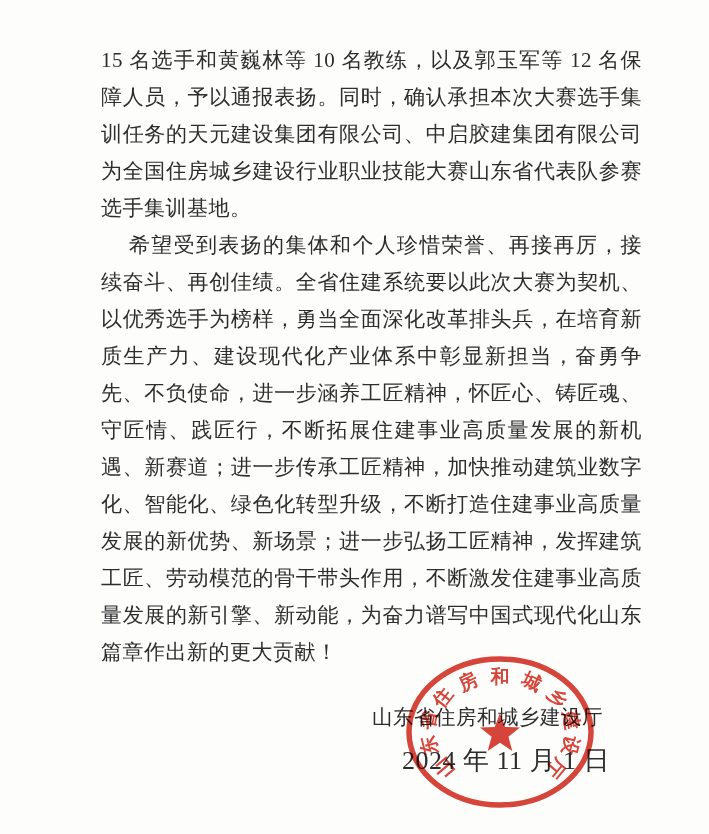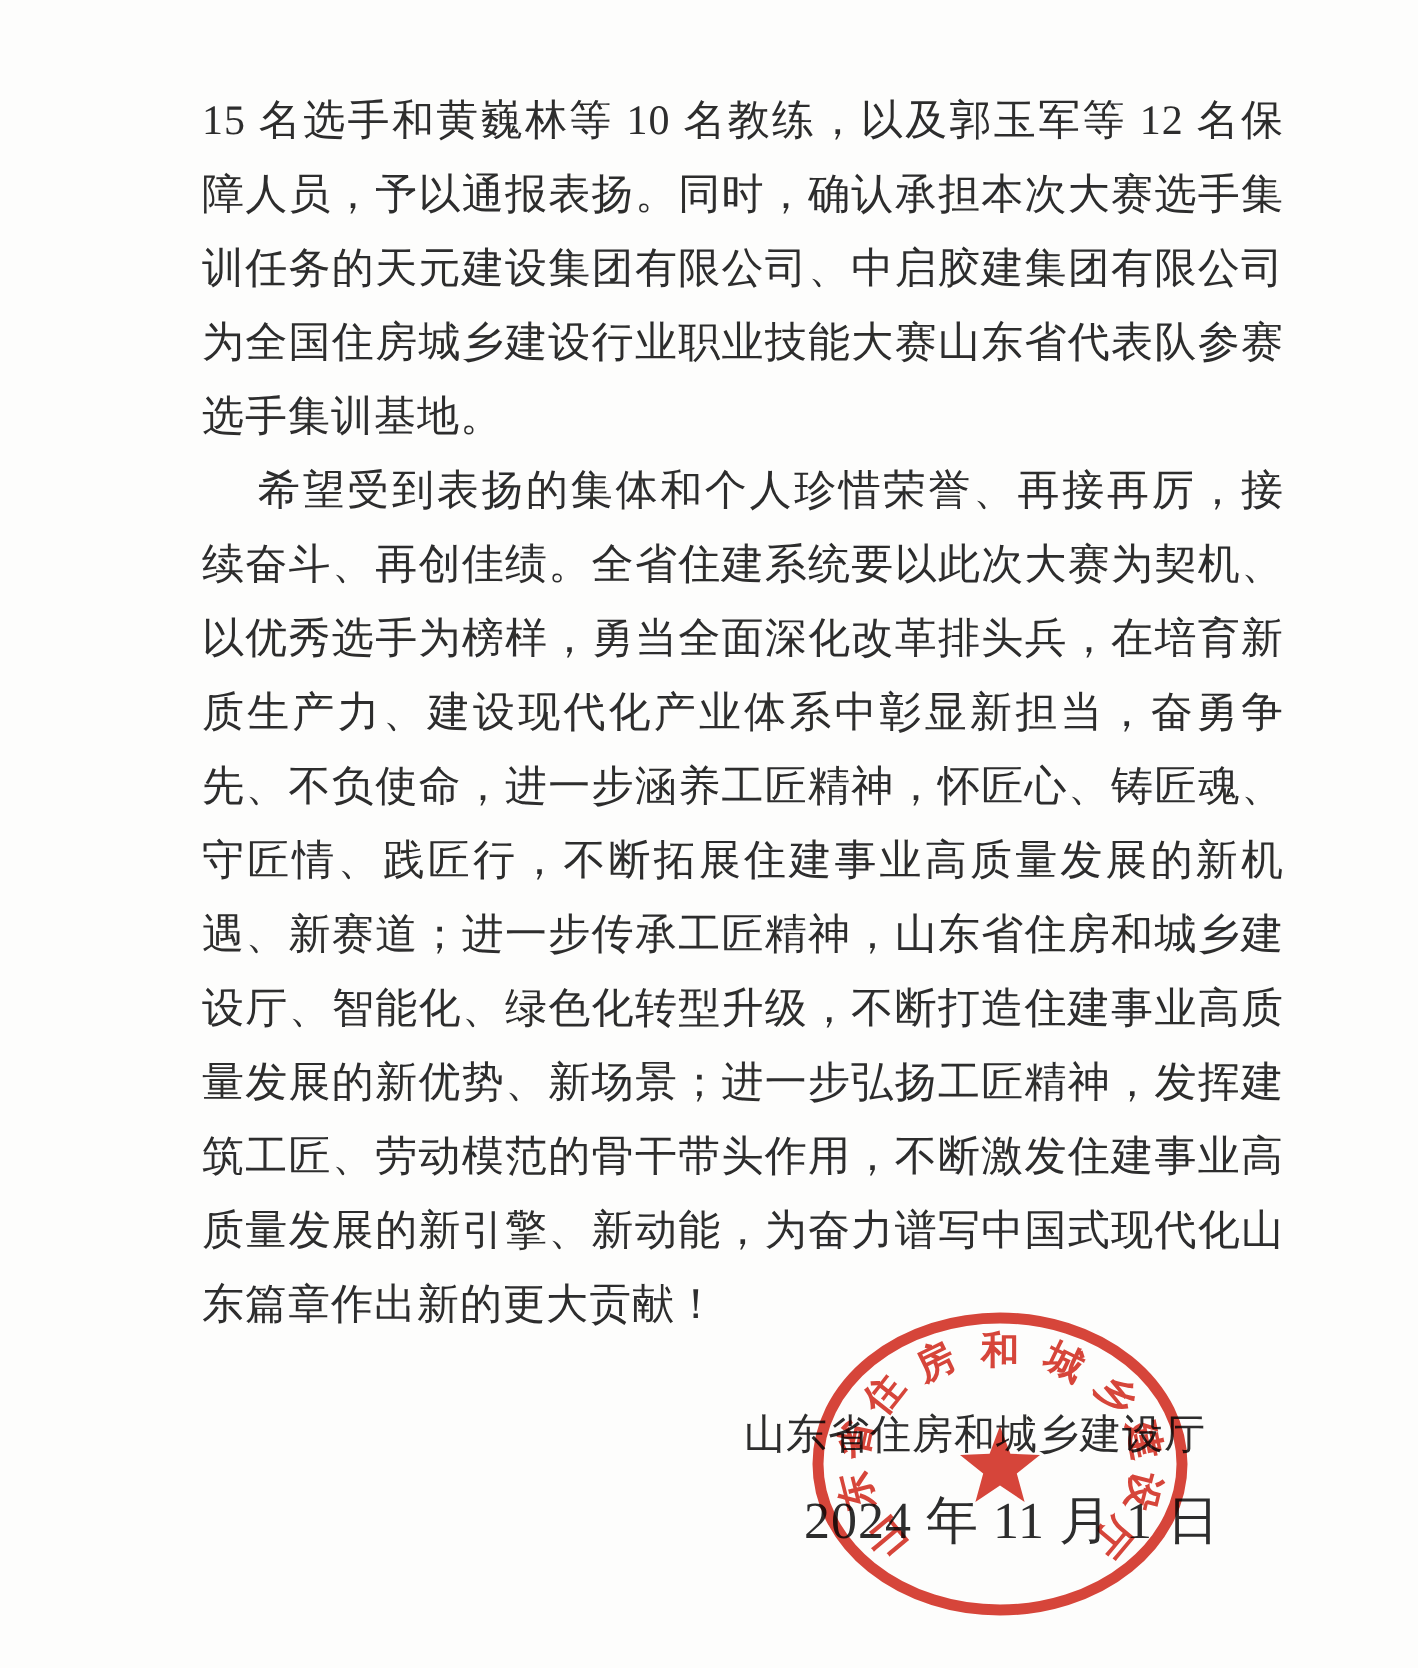--- a/index.html
+++ b/index.html
@@ -76,21 +76,21 @@
     font-weight: bold;
   }
 </style>
 </head>
 <body>
 
 <div class="page">
 
   <div class="text-block">
     <p class="para">15 名选手和黄巍林等 10 名教练，以及郭玉军等 12 名保障人员，予以通报表扬。同时，确认承担本次大赛选手集训任务的天元建设集团有限公司、中启胶建集团有限公司为全国住房城乡建设行业职业技能大赛山东省代表队参赛选手集训基地。</p>
-    <p class="para indent">希望受到表扬的集体和个人珍惜荣誉、再接再厉，接续奋斗、再创佳绩。全省住建系统要以此次大赛为契机、以优秀选手为榜样，勇当全面深化改革排头兵，在培育新质生产力、建设现代化产业体系中彰显新担当，奋勇争先、不负使命，进一步涵养工匠精神，怀匠心、铸匠魂、守匠情、践匠行，不断拓展住建事业高质量发展的新机遇、新赛道；进一步传承工匠精神，山东省住房和城乡建设厅、智能化、绿色化转型升级，不断打造住建事业高质量发展的新优势、新场景；进一步弘扬工匠精神，发挥建筑工匠、劳动模范的骨干带头作用，不断激发住建事业高质量发展的新引擎、新动能，为奋力谱写中国式现代化山东篇章作出新的更大贡献！</p>
+    <p class="para indent">希望受到表扬的集体和个人珍惜荣誉、再接再厉，接续奋斗、再创佳绩。全省住建系统要以此次大赛为契机、以优秀选手为榜样，勇当全面深化改革排头兵，在培育新质生产力、建设现代化产业体系中彰显新担当，奋勇争先、不负使命，进一步涵养工匠精神，怀匠心、铸匠魂、守匠情、践匠行，不断拓展住建事业高质量发展的新机遇、新赛道；进一步传承工匠精神，加快推动建筑业数字化、智能化、绿色化转型升级，不断打造住建事业高质量发展的新优势、新场景；进一步弘扬工匠精神，发挥建筑工匠、劳动模范的骨干带头作用，不断激发住建事业高质量发展的新引擎、新动能，为奋力谱写中国式现代化山东篇章作出新的更大贡献！</p>
   </div>
 
   <div class="signer">山东省住房和城乡建设厅</div>
 
   <div class="sign-date">2024 年 11 月 1 日</div>
 
   <svg class="seal" viewBox="0 0 200 164" xmlns="http://www.w3.org/2000/svg">
     <ellipse cx="100" cy="82" rx="91" ry="73" fill="none" stroke-width="5.5" stroke="#d5372b"></ellipse>
     <path transform="translate(100,84)" d="M 0,-21 L 5.2,-7.1 L 20,-6.5 L 8.4,2.7 L 12.3,17 L 0,8.8 L -12.3,17 L -8.4,2.7 L -20,-6.5 L -5.2,-7.1 Z" fill="#d5372b"></path>
     <g id="seal-chars">

